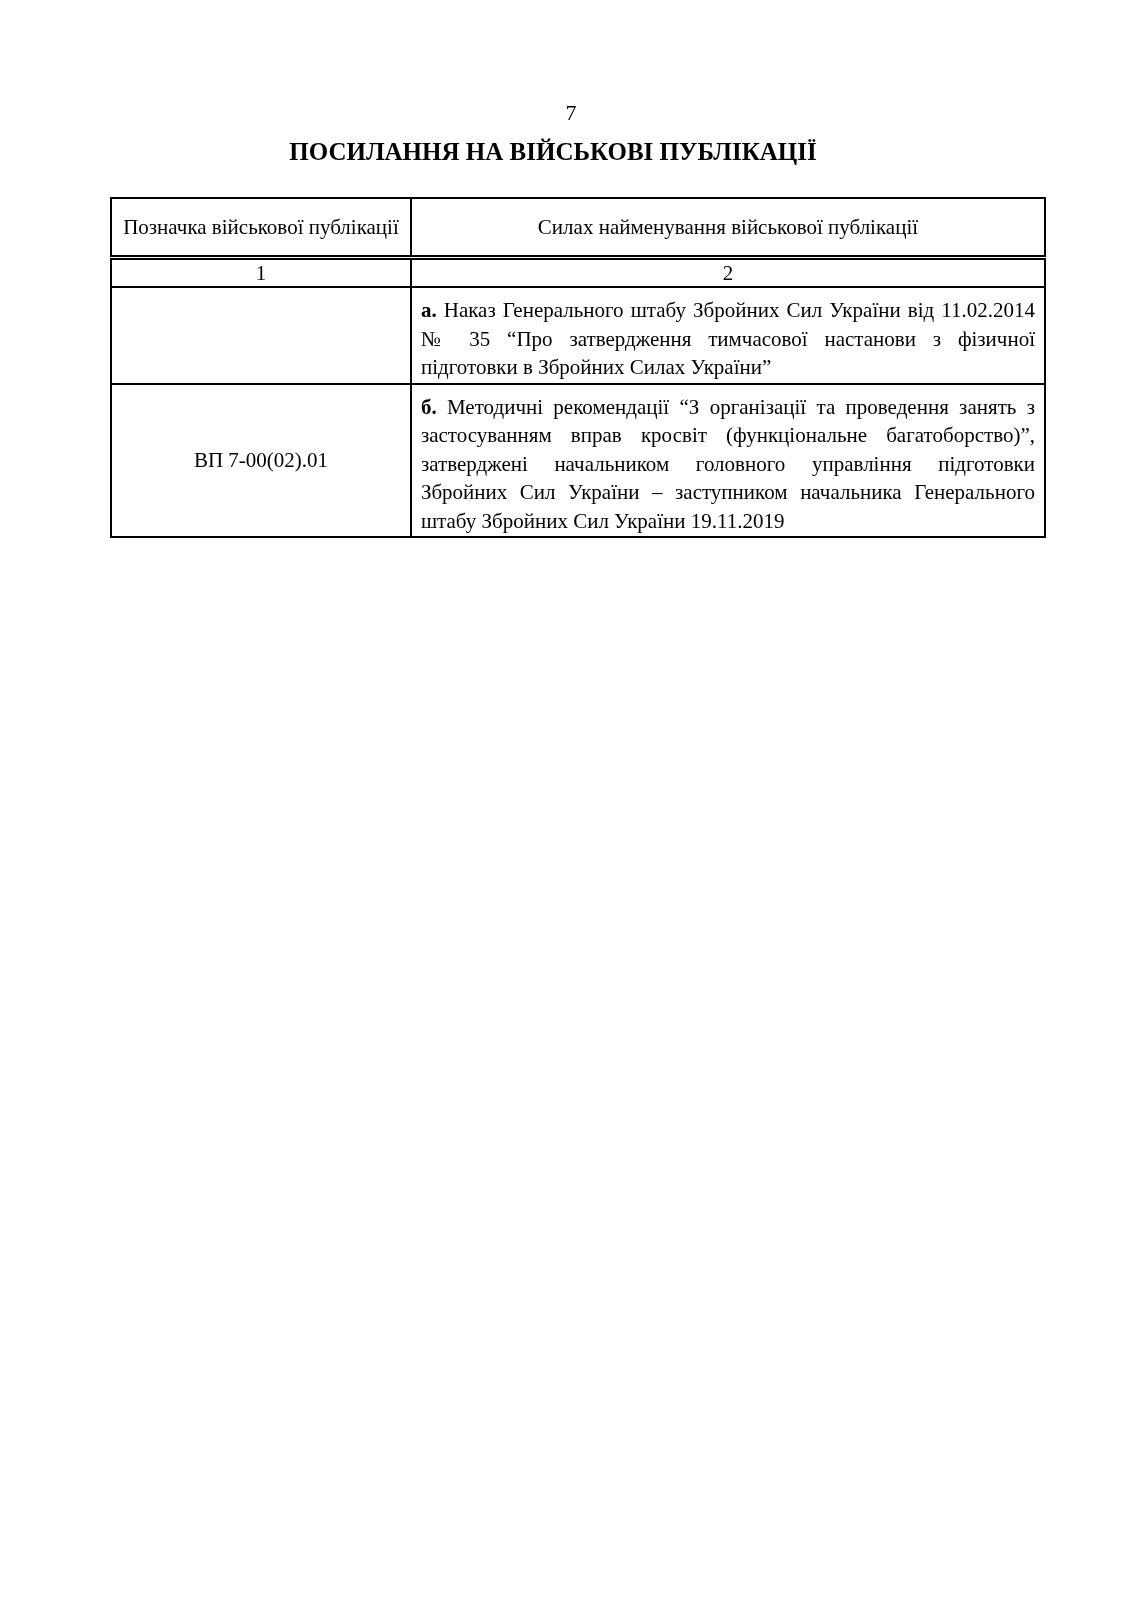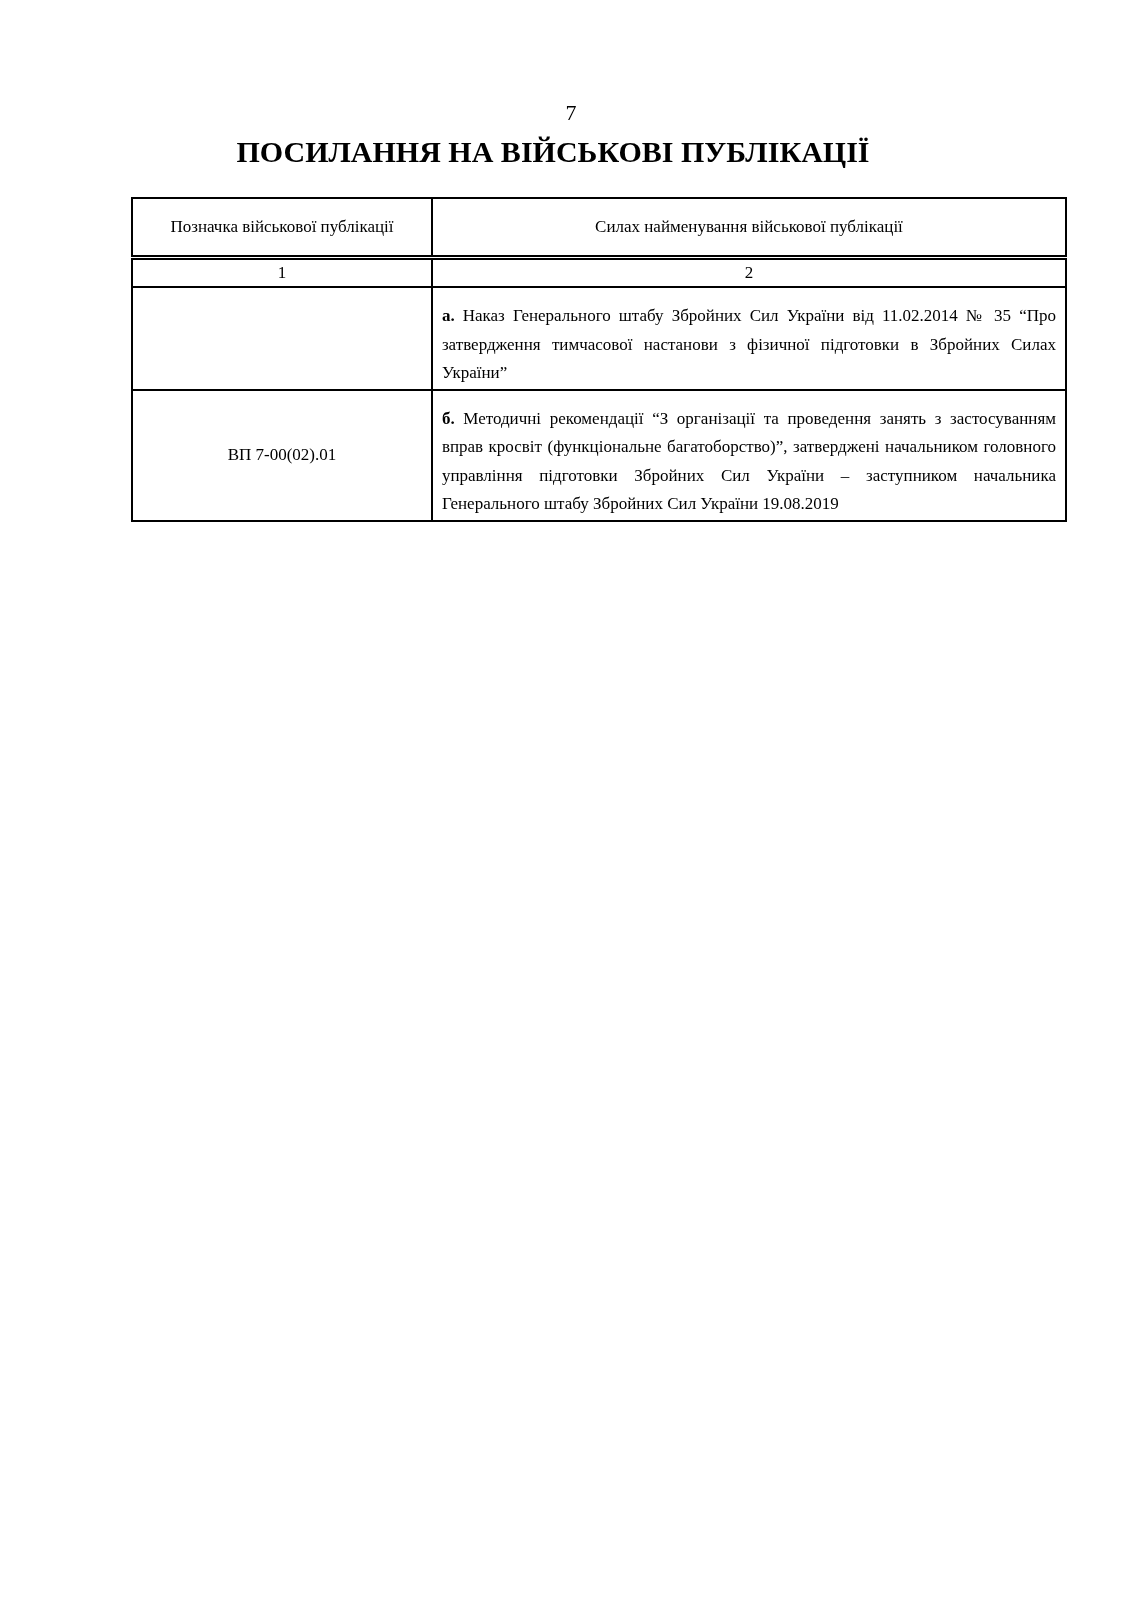--- a/index.html
+++ b/index.html
@@ -23,32 +23,32 @@
       text-align: center;
       font-size: 22px;
       line-height: 26px;
     }
     .page-title {
       position: absolute;
       top: 138px;
       left: 0;
       width: 1106px;
       text-align: center;
-      font-size: 30px;
+      font-size: 25px;
       font-weight: bold;
       line-height: 28px;
       letter-spacing: 0px;
     }
     .ref-table {
       position: absolute;
-      left: 131px;
+      left: 110px;
       top: 197px;
       width: 936px;
       border-collapse: collapse;
-      font-size: 17px;
+      font-size: 21px;
       line-height: 28.5px;
     }
     .ref-table td {
       border: 2px solid #000;
       padding: 0 9px;
       vertical-align: middle;
     }
     .col1 { width: 260px; text-align: center; }
     .col2 { width: 572px; }
     .header-row td {
@@ -60,21 +60,21 @@
     }
     .header-row td.col1 { line-height: 26px; }
     .num-row td {
       height: 26px;
       text-align: center;
       line-height: 26px;
     }
     .body-row td.col2 {
       text-align: justify;
       text-align-last: left;
-      padding-top: 14px;
+      padding-top: 8px;
       padding-bottom: 1px;
     }
     .item-marker { font-weight: bold; }
   </style>
 </head>
 <body>
 
 <div class="page-number">7</div>
 <div class="page-title">ПОСИЛАННЯ НА ВІЙСЬКОВІ ПУБЛІКАЦІЇ</div>
 
@@ -87,16 +87,16 @@
   <tr class="num-row">
     <td class="col1">1</td>
     <td class="col2">2</td>
   </tr>
   <tr class="body-row">
     <td class="col1"></td>
     <td class="col2"><span class="item-marker">а.</span><span> Наказ Генерального штабу Збройних Сил України від 11.02.2014 № 35 “Про затвердження тимчасової настанови з фізичної підготовки в Збройних Силах України”</span></td>
   </tr>
   <tr class="body-row">
     <td class="col1">ВП 7-00(02).01</td>
-    <td class="col2"><span class="item-marker">б.</span><span> Методичні рекомендації “З організації та проведення занять з застосуванням вправ кросвіт (функціональне багатоборство)”, затверджені начальником головного управління підготовки Збройних Сил України – заступником начальника Генерального штабу Збройних Сил України 19.08.2019</span></td>
+    <td class="col2"><span class="item-marker">б.</span><span> Методичні рекомендації “З організації та проведення занять з застосуванням вправ кросвіт (функціональне багатоборство)”, затверджені начальником головного управління підготовки Збройних Сил України – заступником начальника Генерального штабу Збройних Сил України 19.11.2019</span></td>
   </tr>
 </tbody>
   </table>
 
 </body></html>

